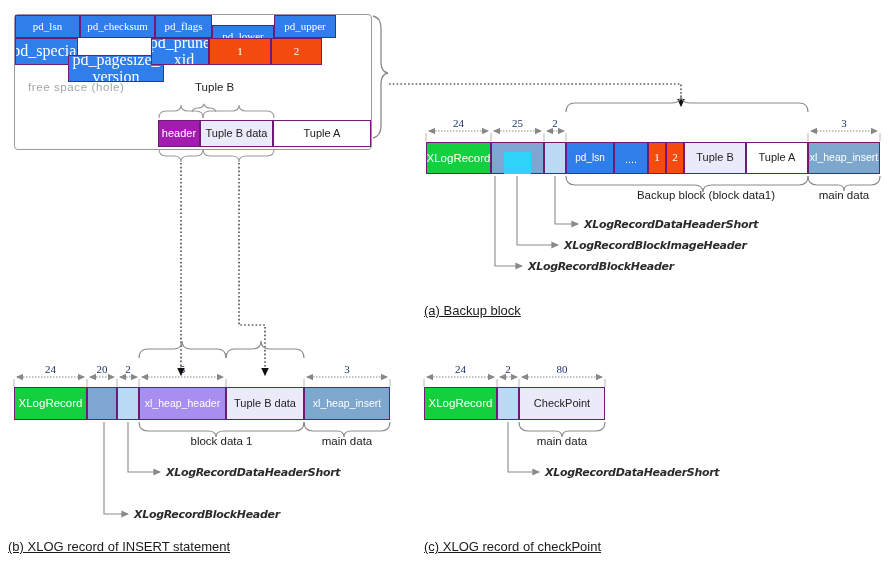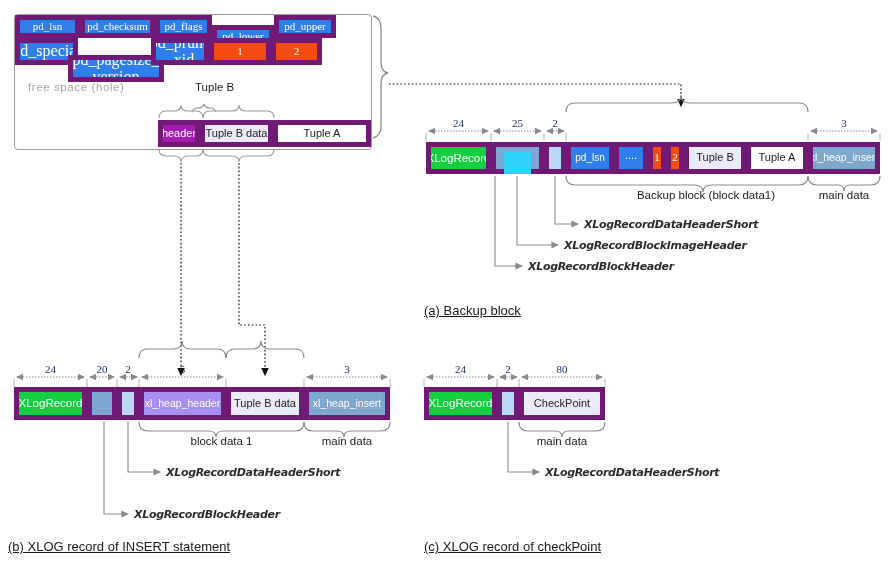--- a/index.html
+++ b/index.html
@@ -8,21 +8,21 @@
     width: 891px; height: 578px;
     position: relative;
     background: #ffffff;
     font-family: "Liberation Sans", sans-serif;
     overflow: hidden;
   }
 
   
   .cell {
     position: absolute;
-    border: 5px solid #701a75;
+    border: 1px solid #701a75;
     display: flex; align-items: center; justify-content: center;
     font-size: 11px;
     white-space: nowrap;
     overflow: hidden;
     line-height: 1.05;
     text-align: center;
   }
   .hdr-cell {
     font-family: "Liberation Serif", serif;
     background: #2f7eeb; color: #ffffff;

